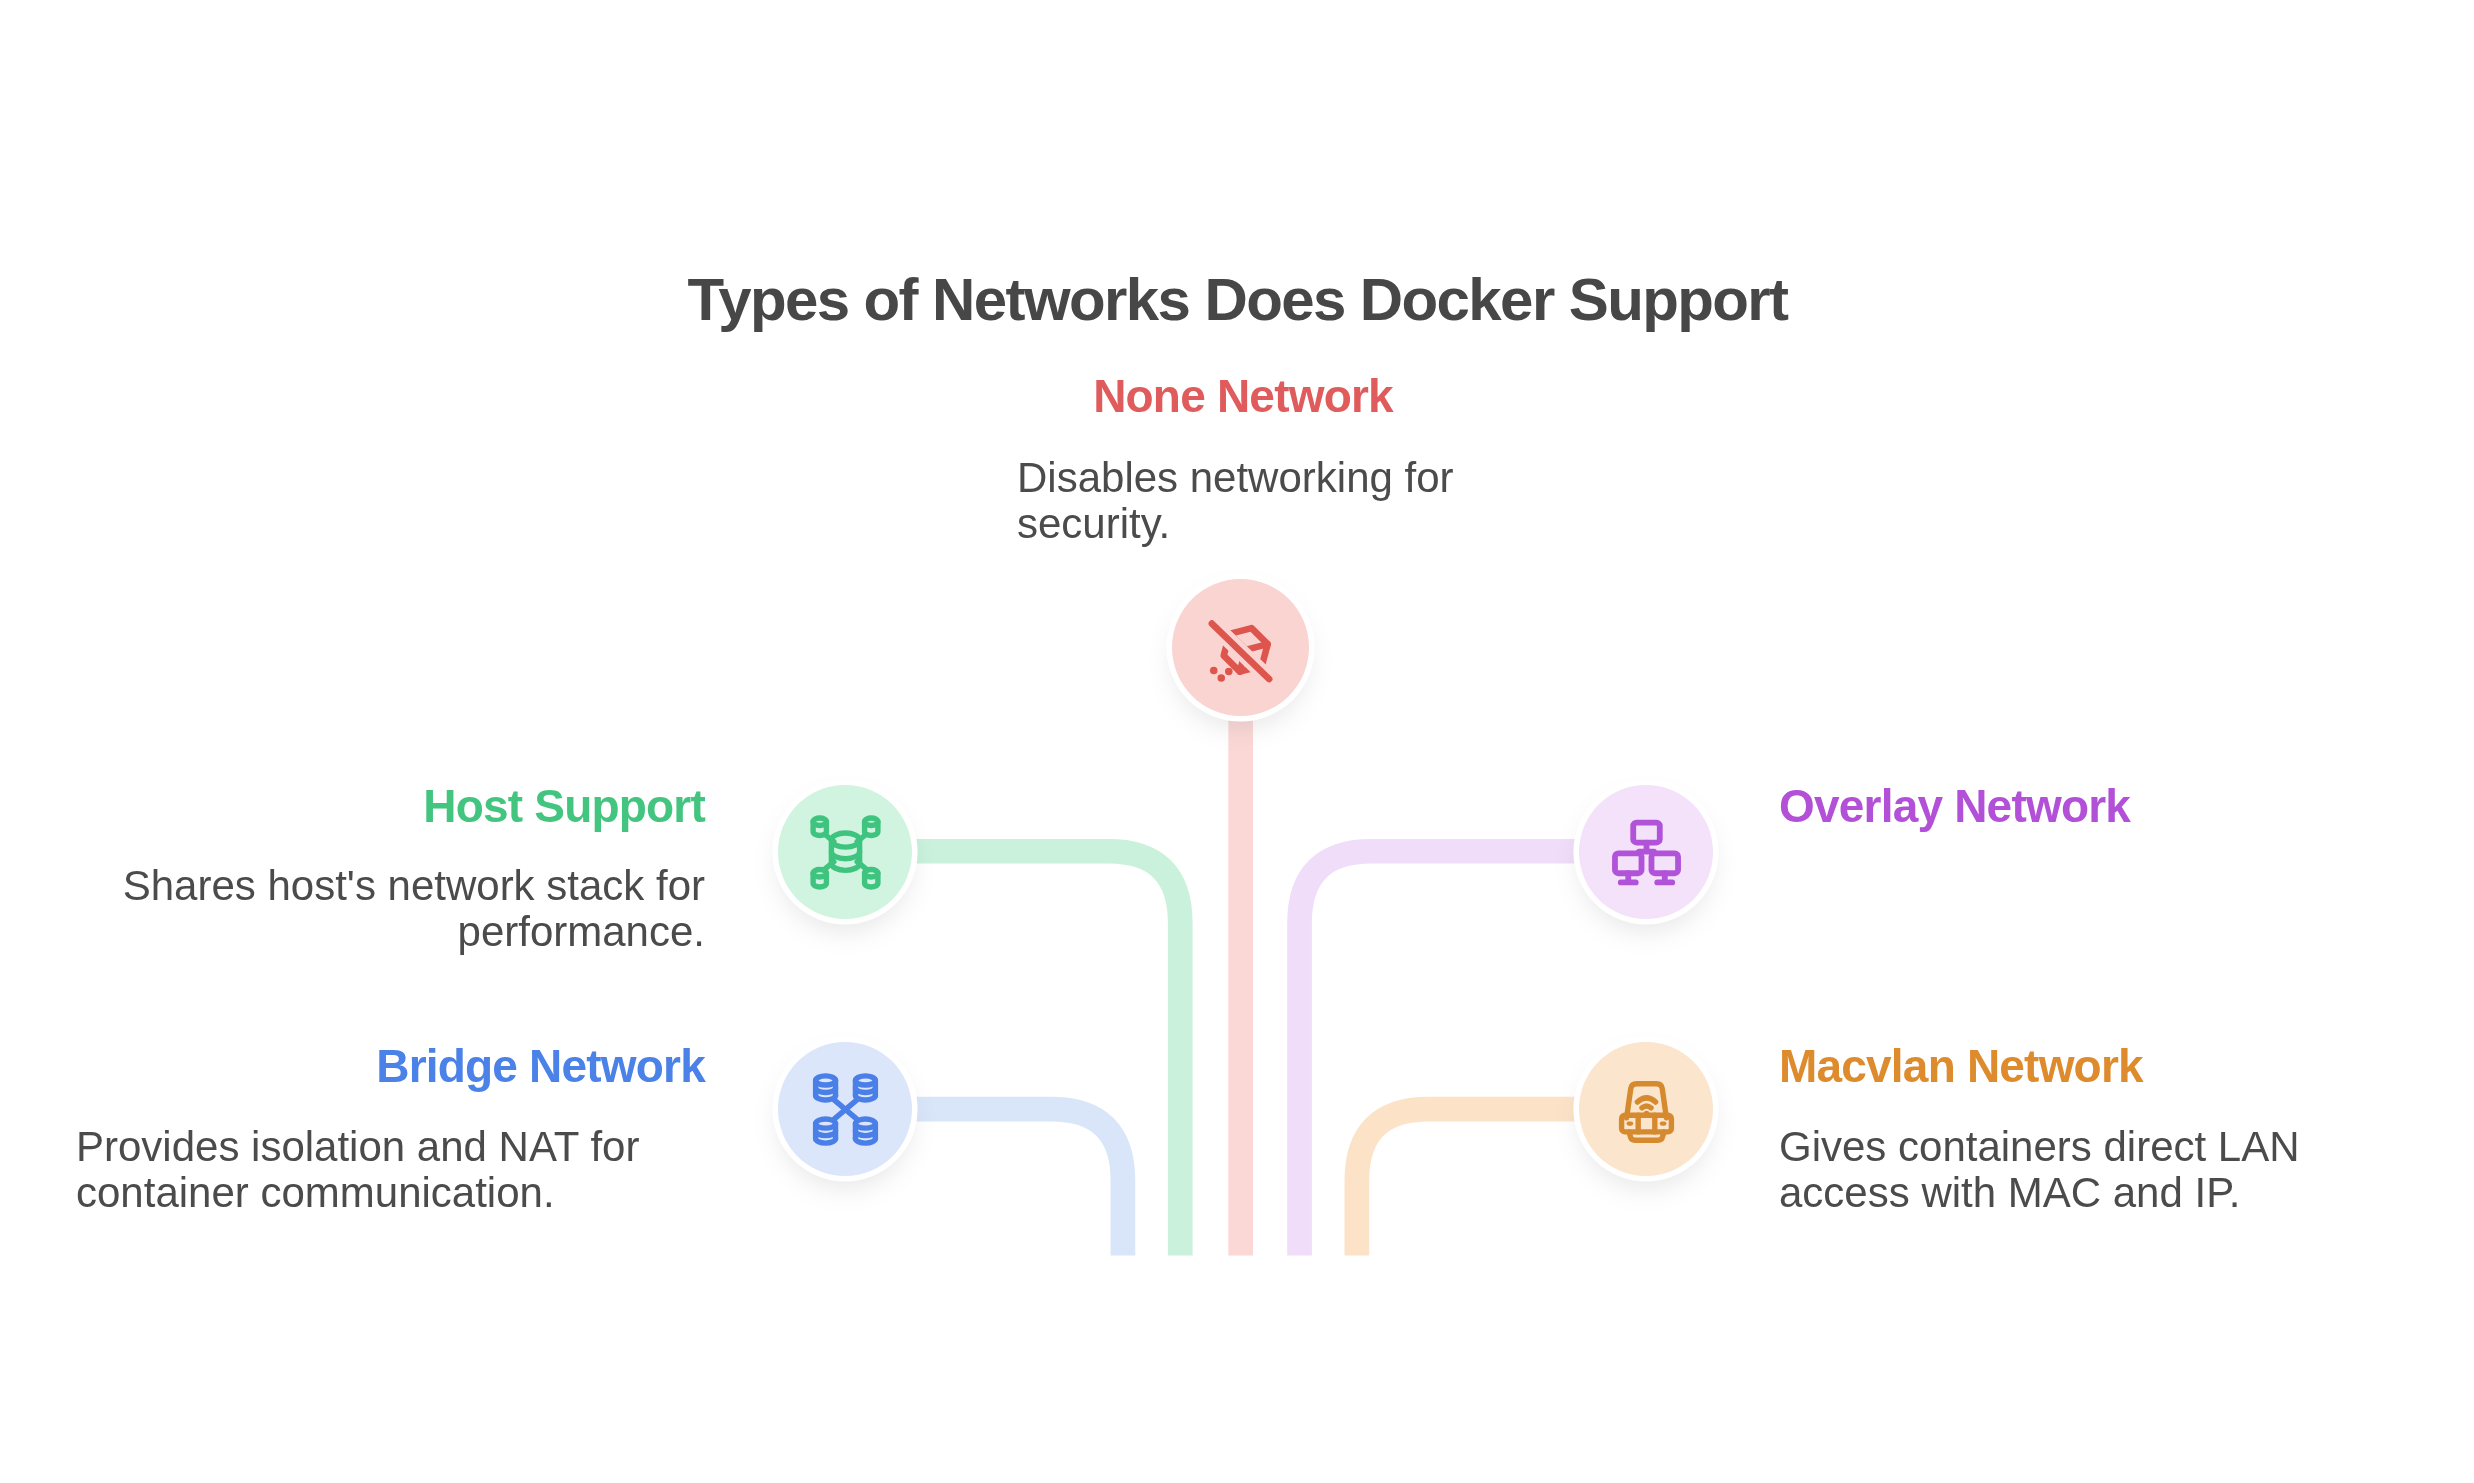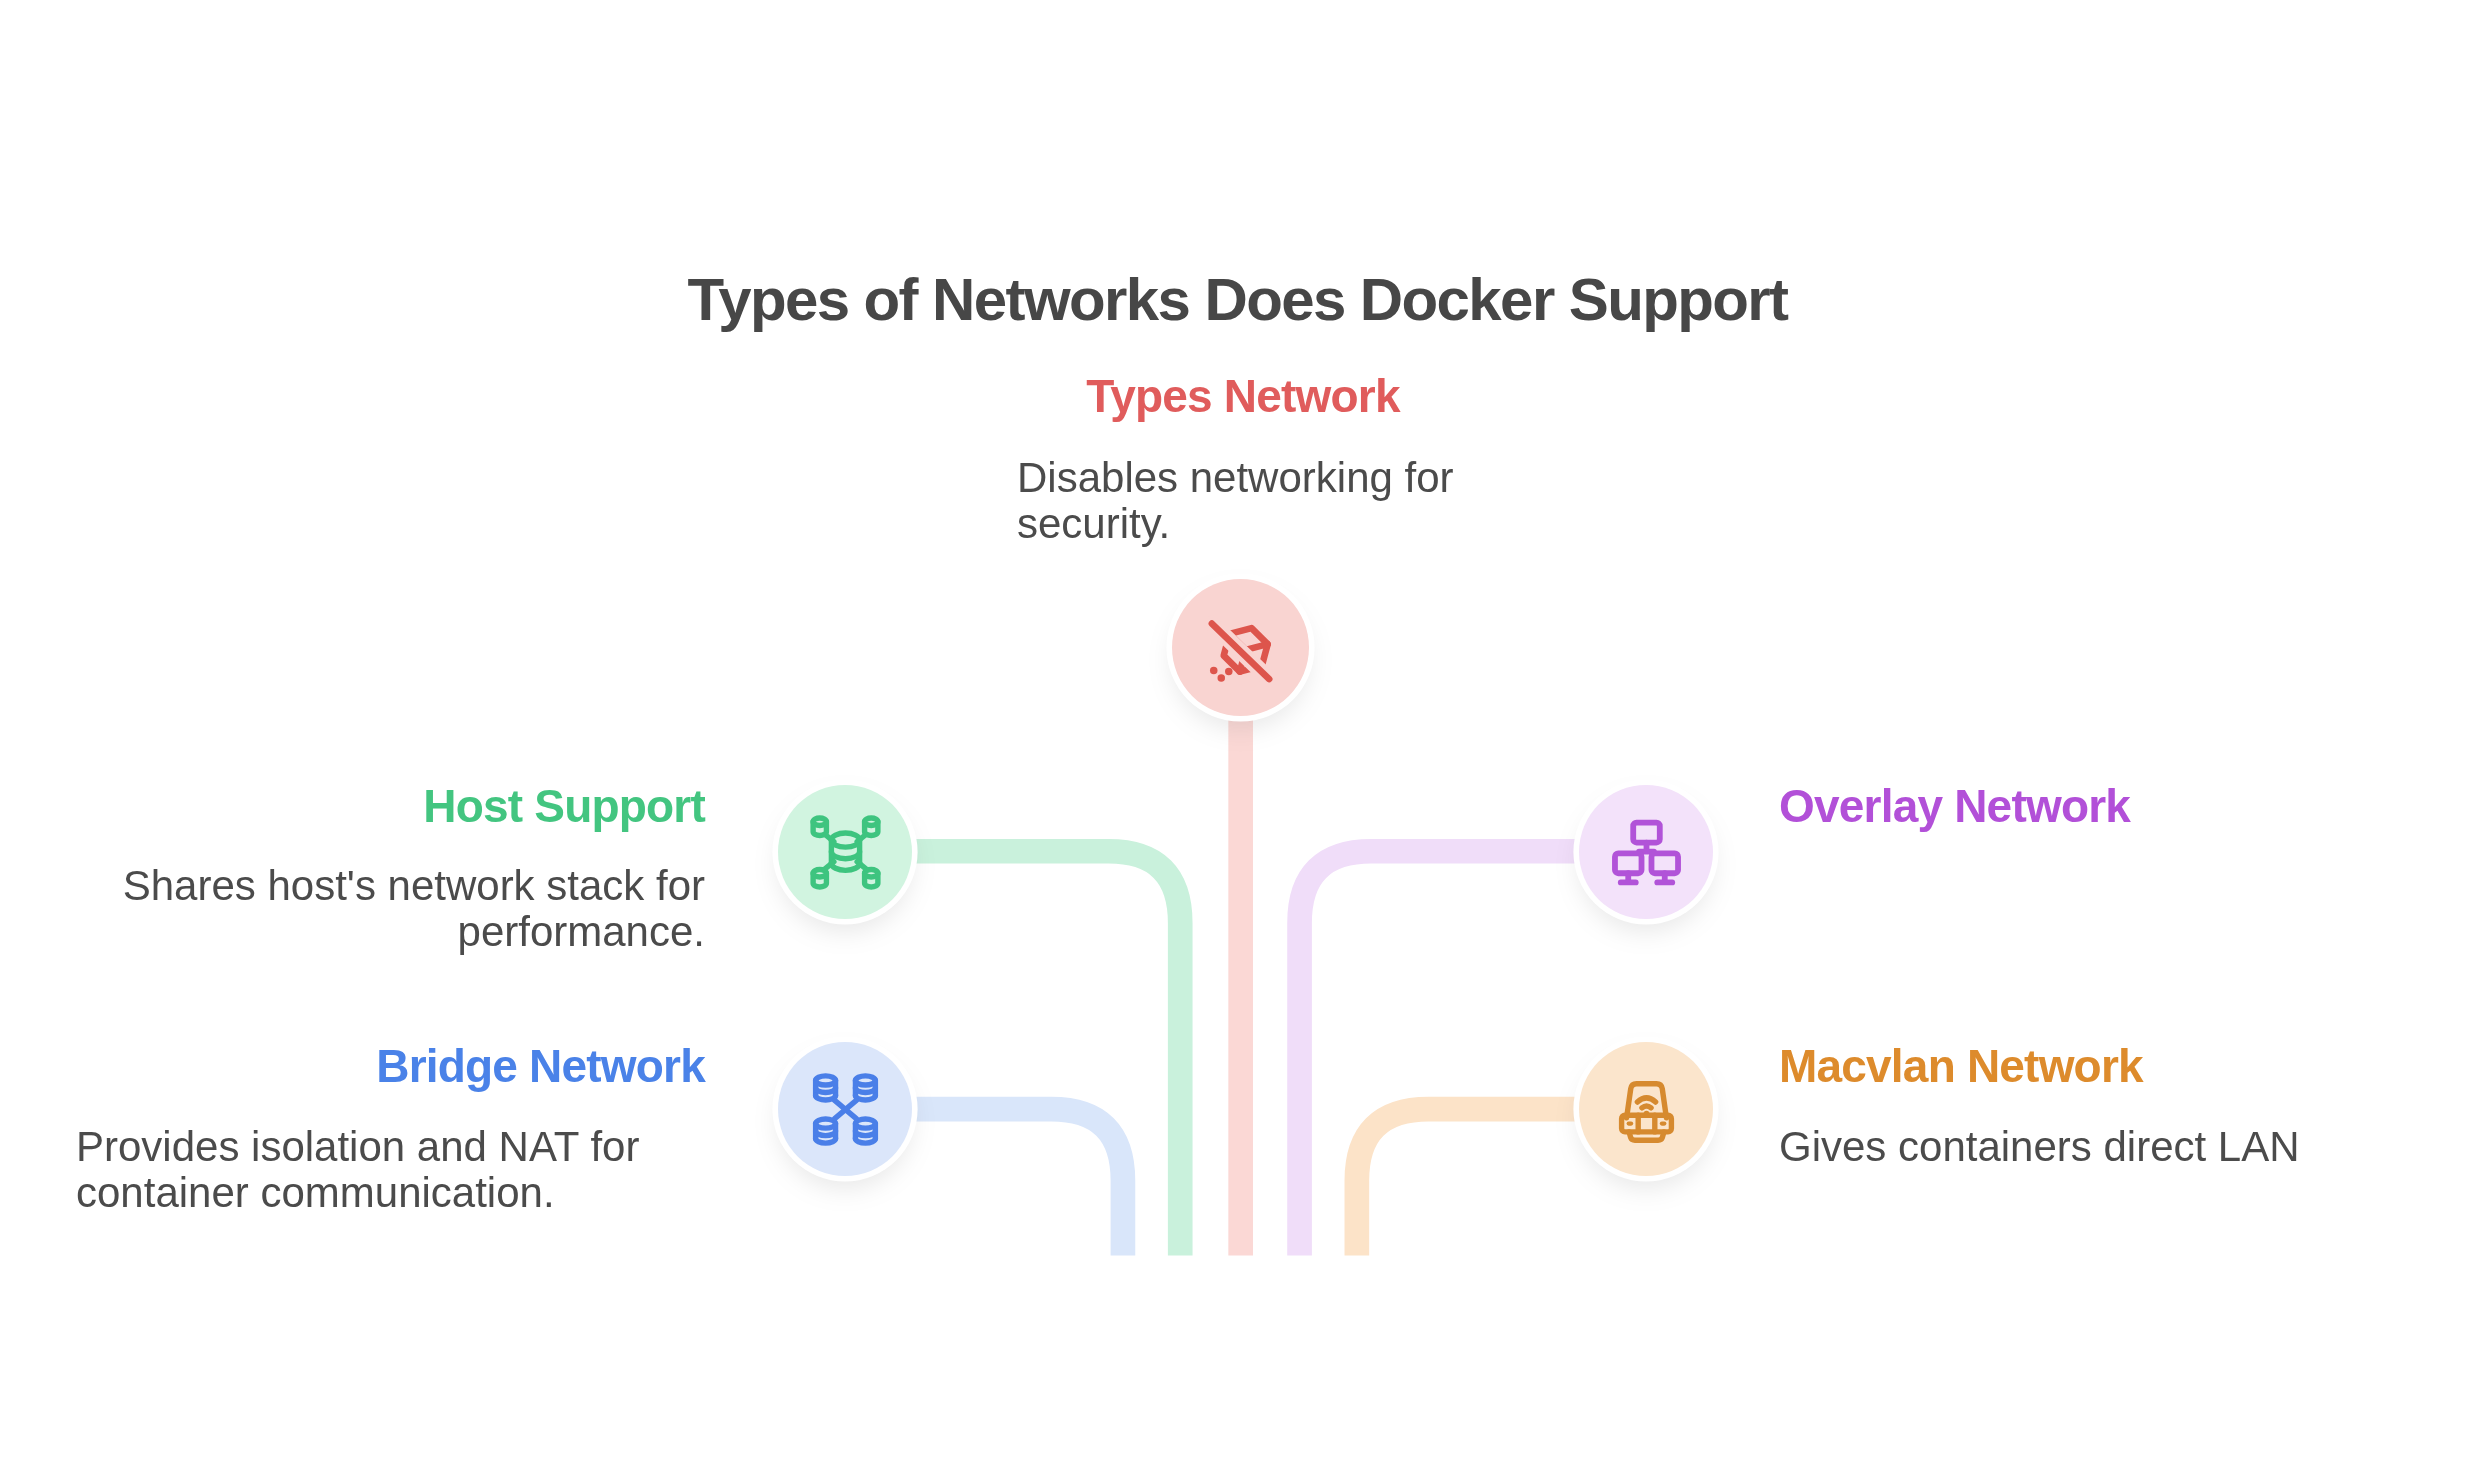--- a/index.html
+++ b/index.html
@@ -85,21 +85,21 @@
   <h1 class="page-title">Types of Networks Does Docker Support</h1>
 
   <svg id="connectors" viewBox="0 0 3110 1864" fill="none">
     <path d="M 1062 1394 L 1321 1394 Q 1411 1394 1411 1484 L 1411 1578" stroke="#d9e6fa" stroke-width="31"></path>
     <path d="M 1062 1070 L 1393 1070 Q 1483 1070 1483 1160 L 1483 1578" stroke="#c9f1dc" stroke-width="31"></path>
     <path d="M 1559 813 L 1559 1578" stroke="#fbd8d5" stroke-width="31"></path>
     <path d="M 2068 1070 L 1723 1070 Q 1633 1070 1633 1160 L 1633 1578" stroke="#f0ddf9" stroke-width="31"></path>
     <path d="M 2068 1394 L 1795 1394 Q 1705 1394 1705 1484 L 1705 1578" stroke="#fce3c8" stroke-width="31"></path>
   </svg>
 
-  <div class="node-heading heading-none">Types Network</div>
+  <div class="node-heading heading-none">None Network</div>
   <div class="node-desc desc-none">
     <span>Disables networking for</span>
     <span>security.</span>
   </div>
   <div class="icon-circle circle-none">
     <svg width="94" height="94" viewBox="0 0 100 100" fill="none">
       <g stroke="#dd554c" stroke-width="7" stroke-linecap="round" stroke-linejoin="round">
         <g transform="rotate(15 55 52)">
           <path d="M55 28 L76 40 V64 L55 76 L34 64 V40 Z"></path>
           <path d="M34 40 L55 52 L76 40"></path>
@@ -192,20 +192,21 @@
         <rect x="56" y="51" width="32" height="24" rx="4"></rect>
         <path d="M72 75 V83"></path>
           <path d="M63 86 H81"></path>
       </g>
     </svg>
   </div>
 
   <div class="node-heading heading-macvlan">Macvlan Network</div>
   <div class="node-desc desc-macvlan">
     <span>Gives containers direct LAN</span>
+    <span>access with MAC and IP.</span>
   </div>
   <div class="icon-circle circle-macvlan">
     <svg width="83" height="83" viewBox="0 0 100 100" fill="none">
       <g stroke="#d68a2f" stroke-width="6.5" stroke-linecap="round" stroke-linejoin="round">
         <path d="M26 60 L31 25 Q32 19 38 19 L62 19 Q68 19 69 25 L74 60"></path>
         <rect x="20" y="57" width="60" height="20" rx="4"></rect>
         <path d="M40 57 V77"></path>
           <path d="M60 57 V77"></path>
         <path d="M29 77 L31 84 Q32 87 36 87 L64 87 Q68 87 69 84 L71 77"></path>
         <path d="M39 41 Q50 31 61 41"></path>

